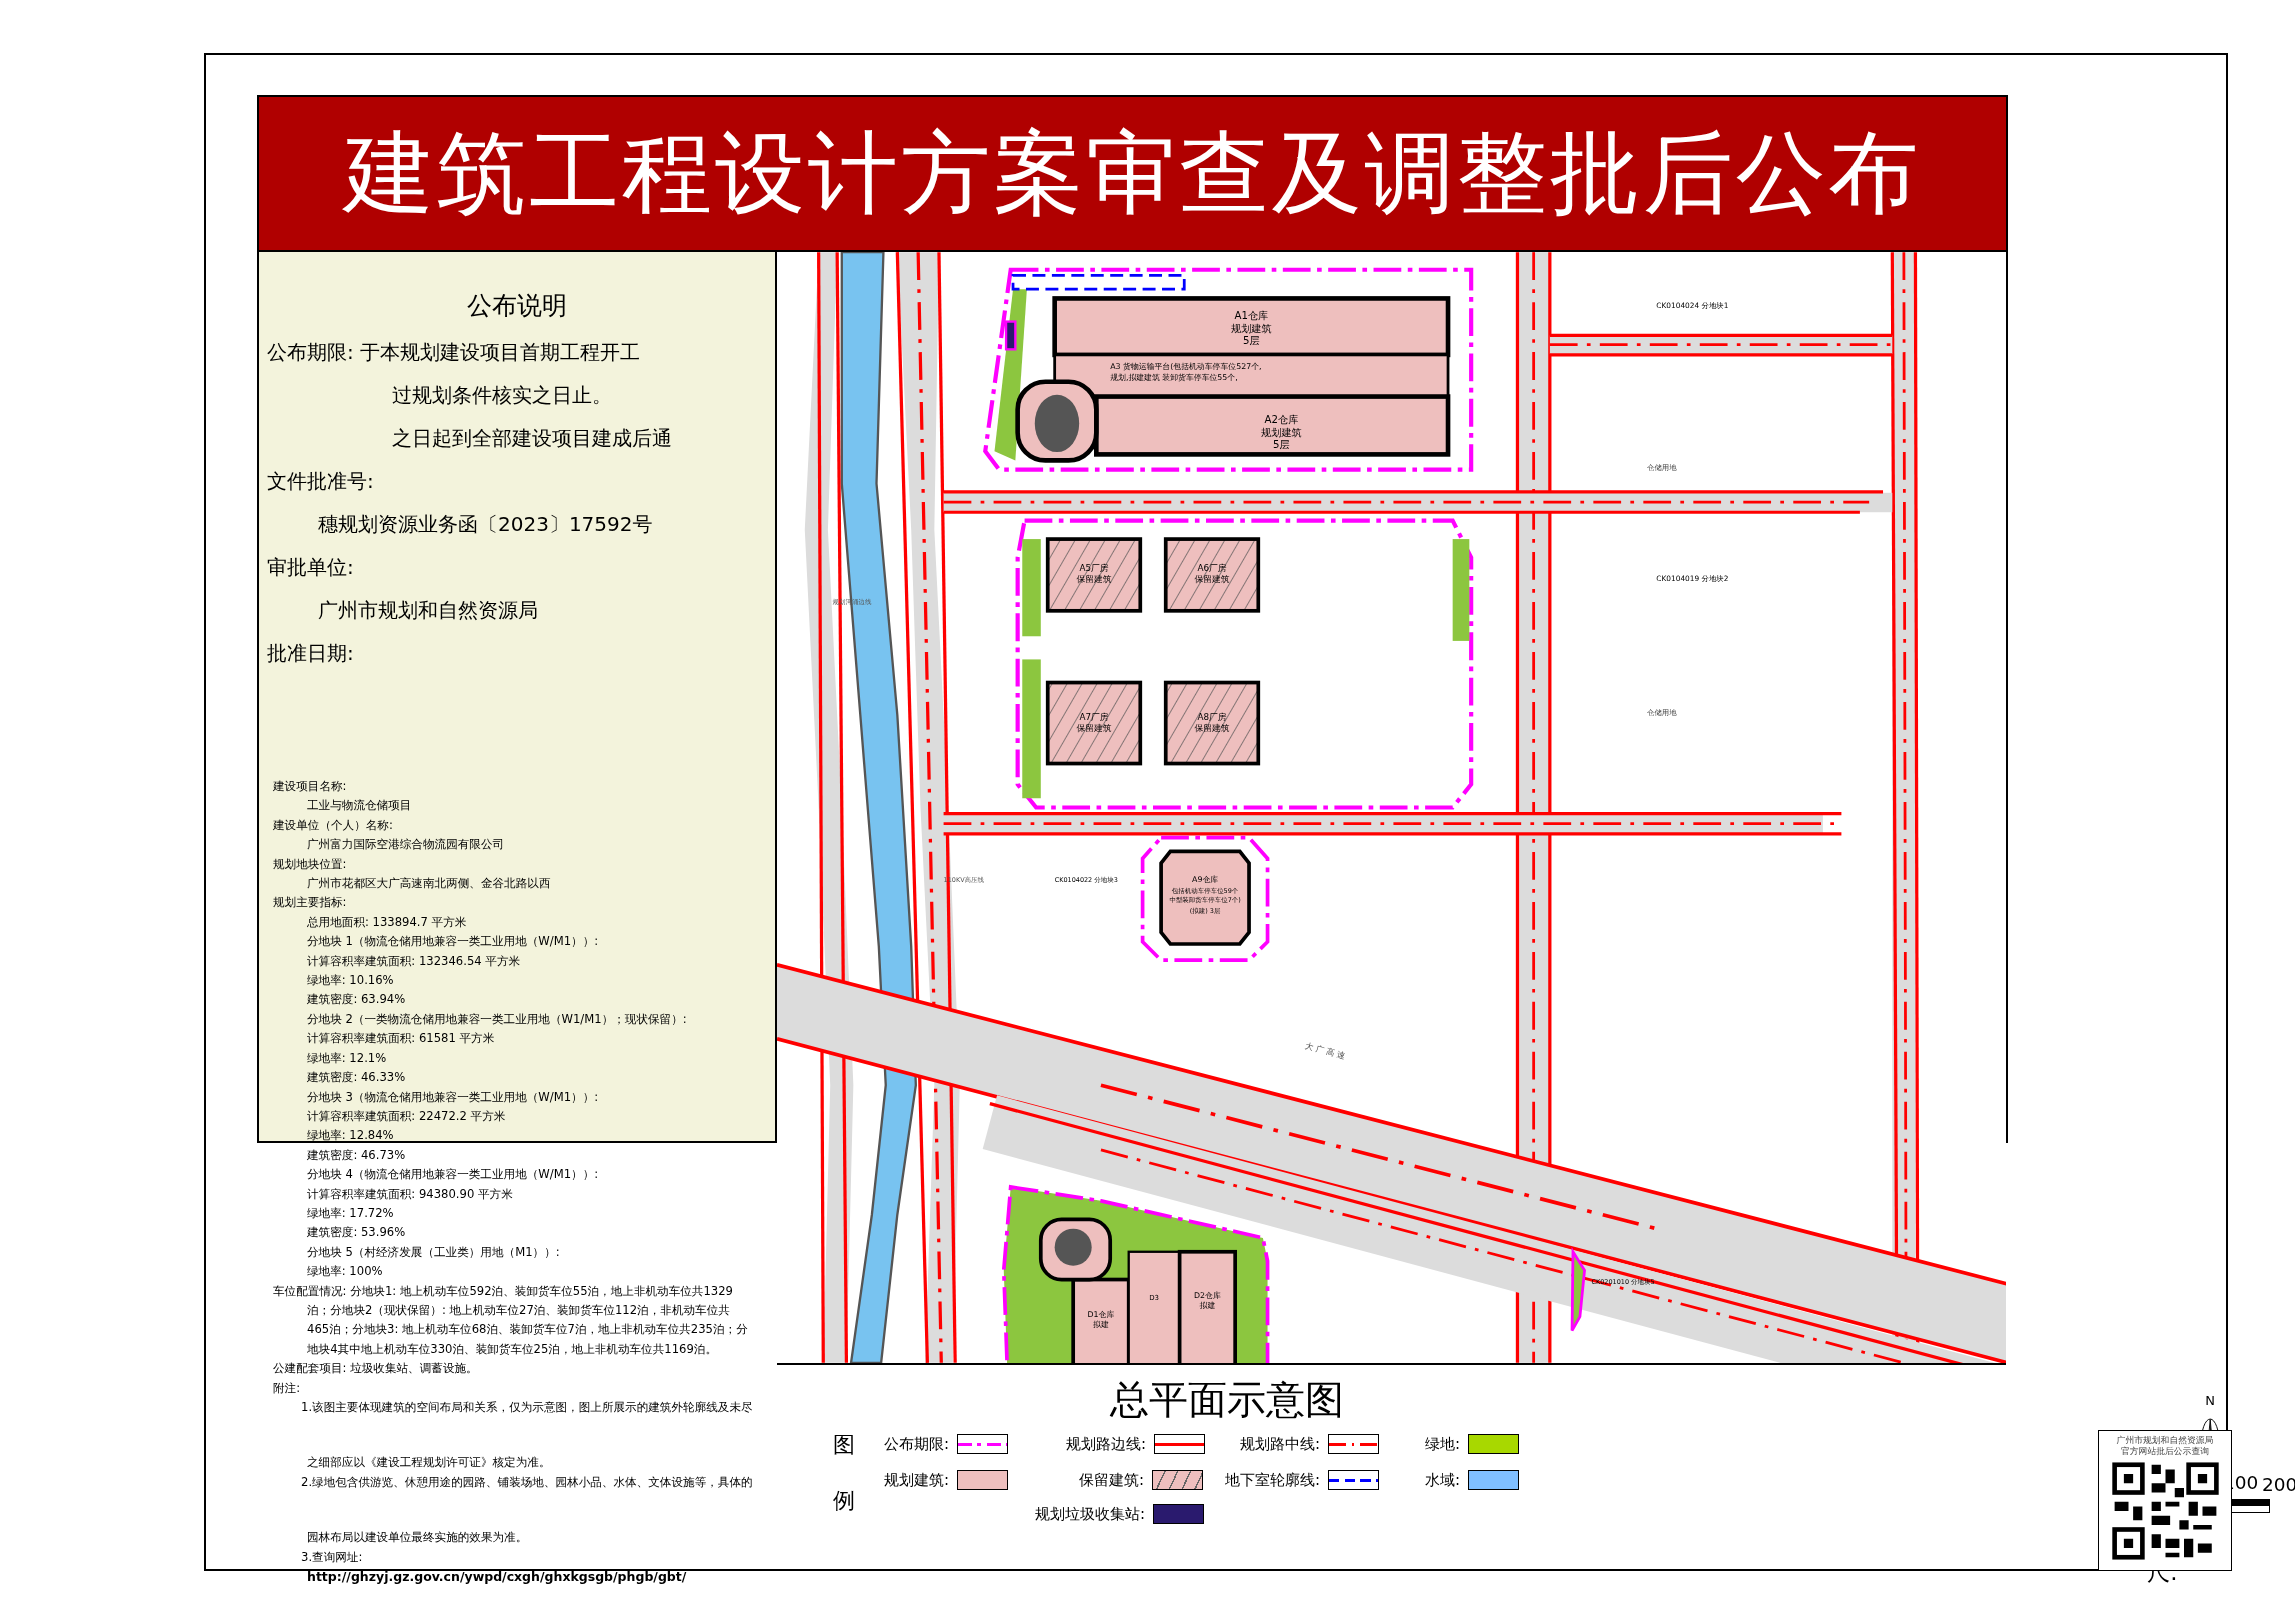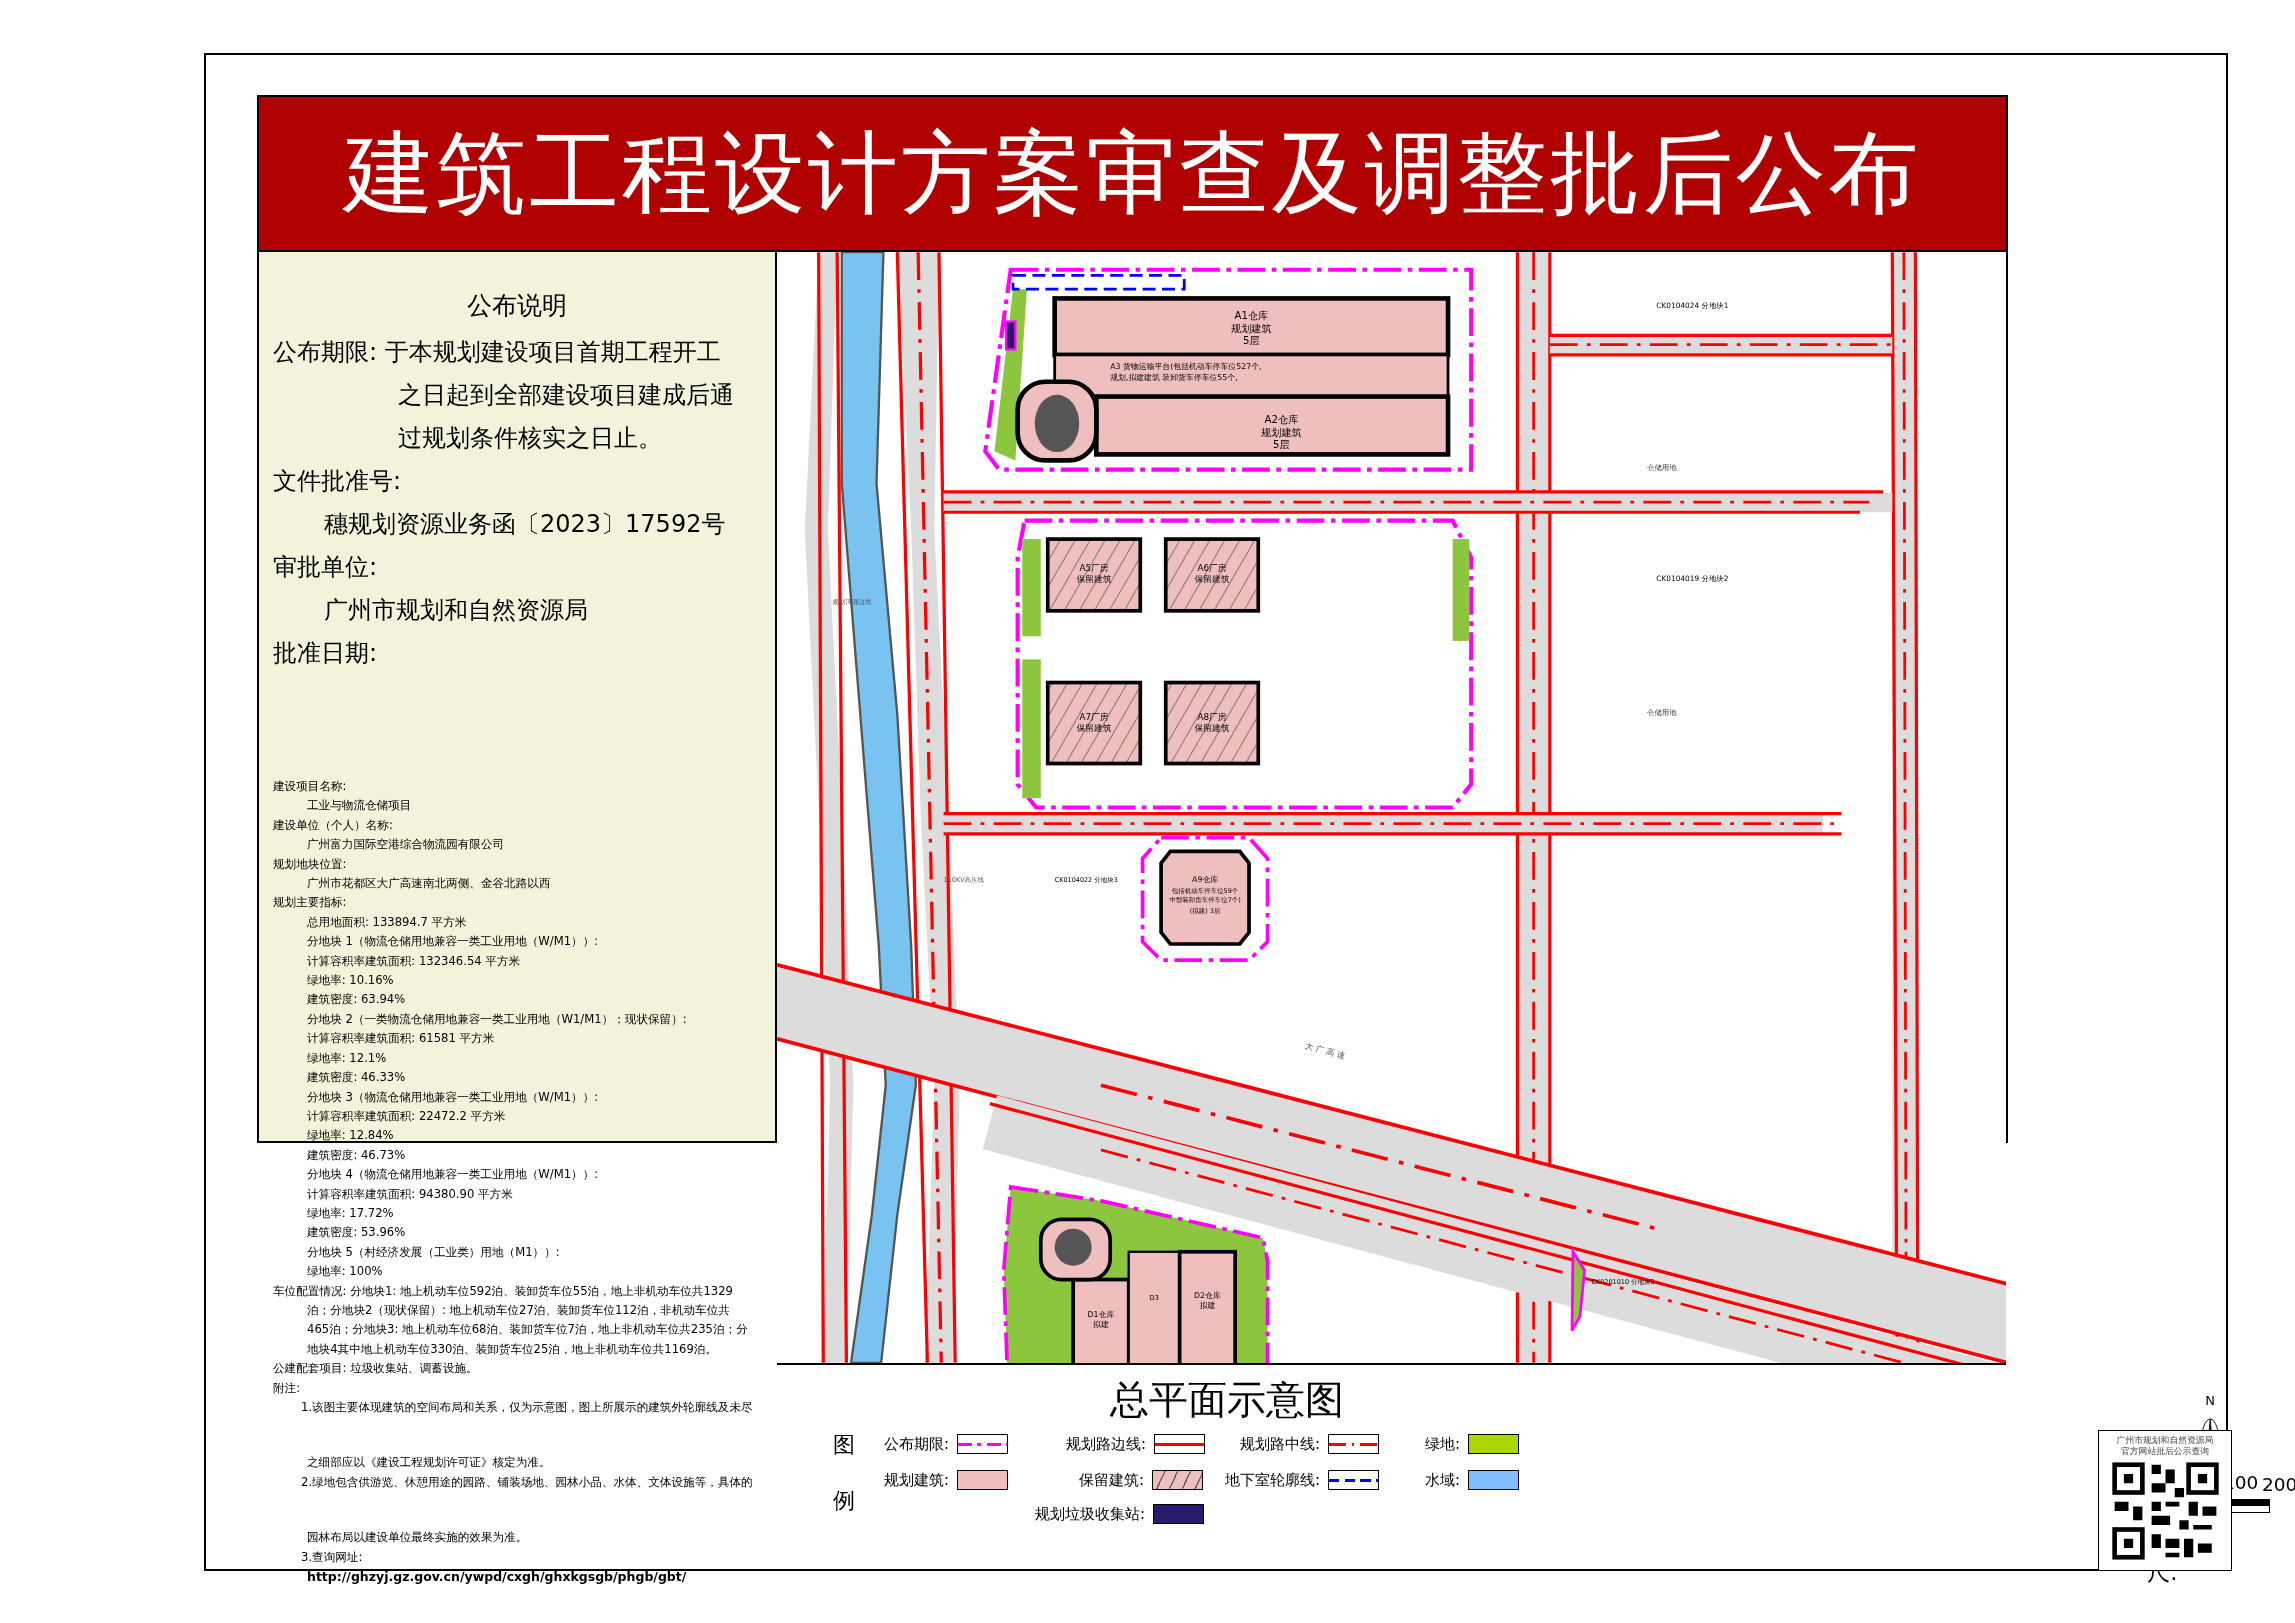--- a/index.html
+++ b/index.html
@@ -3,21 +3,21 @@
 <meta charset="utf-8">
 <style>
   html,body{margin:0;padding:0;background:#fff;}
   body{width:2295px;height:1623px;position:relative;overflow:hidden;font-family:"DejaVu Sans","Liberation Sans",sans-serif;color:#000;}
   .outer-frame{position:absolute;left:204px;top:53px;width:2024px;height:1518px;border:2.3px solid #000;box-sizing:border-box;}
   .sheet{position:absolute;left:257px;top:95px;width:1751px;height:1048px;border:2.8px solid #000;box-sizing:border-box;background:#fff;}
   .header{position:absolute;left:0;top:0;right:0;height:153px;background:#b00000;border-bottom:2.8px solid #000;display:flex;align-items:center;justify-content:center;}
   .header h1{margin:0;color:#fff;font-weight:normal;font-size:90px;letter-spacing:2.8px;font-family:"DejaVu Sans",sans-serif;}
   .notice{position:absolute;left:0;top:155px;width:518px;bottom:0;background:#f3f3dc;border-right:2.3px solid #000;box-sizing:border-box;}
   .notice-title{position:absolute;left:0;right:0;top:37px;text-align:center;font-size:25px;}
-  .block-main{position:absolute;left:14px;top:79px;right:9.3px;font-size:24px;line-height:43px;}
+  .block-main{position:absolute;left:8px;top:79px;right:9.3px;font-size:20px;line-height:43px;}
   .block-main .row{white-space:nowrap;}
   .block-main .indent2{padding-left:125px;}
   .detail{position:absolute;left:14px;top:525px;right:6.5px;font-size:11.6px;line-height:19.4px;}
   .detail .lvl1{padding-left:34px;}
   .detail .lvl1b{padding-left:34px;}
   .detail .note{padding-left:28px;}
   .detail .note2{padding-left:34px;margin-top:36px;}
   .detail .url{padding-left:34px;font-weight:bold;font-size:12.5px;}
   .map{position:absolute;left:518px;top:155px;right:0;height:1111px;background:#fff;overflow:hidden;}
   .map svg{position:absolute;left:0;top:0;}
@@ -44,22 +44,22 @@
 <div class="sheet">
 
   <div class="header">
     <h1>建筑工程设计方案审查及调整批后公布</h1>
   </div>
 
   <div class="notice">
     <div class="notice-title">公布说明</div>
     <div class="block-main">
       <div class="row"><span>公布期限:</span> <span>于本规划建设项目首期工程开工</span></div>
+      <div class="row indent2">过规划条件核实之日止。</div>
       <div class="row indent2">之日起到全部建设项目建成后通</div>
-      <div class="row indent2">过规划条件核实之日止。</div>
       <div class="row">文件批准号:</div>
       <div class="row" style="padding-left:51px">穗规划资源业务函〔2023〕17592号</div>
       <div class="row">审批单位:</div>
       <div class="row" style="padding-left:51px">广州市规划和自然资源局</div>
       <div class="row">批准日期:</div>
     </div>
 
     <div class="detail">
       <div>建设项目名称:</div>
       <div class="lvl1">工业与物流仓储项目</div>

